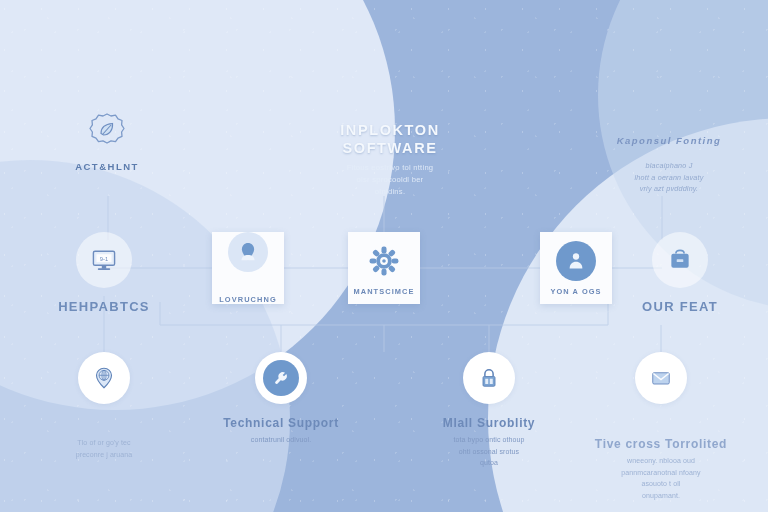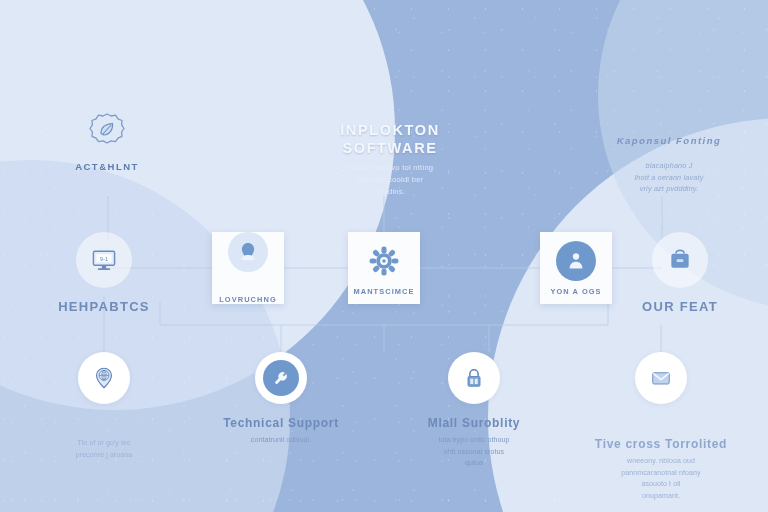--- a/index.html
+++ b/index.html
@@ -282,21 +282,21 @@
           <path d="M22.4 7.5 A7.2 7.2 0 0 0 12.3 16.5 L7 21.8 A2.3 2.3 0 0 0 10.2 25 L15.5 19.7
                    A7.2 7.2 0 0 0 24.5 9.6 L20.8 13.3 L18.7 11.2 Z" fill="#f2f7fd"></path>
         </svg>
       </div>
     </div>
     <div class="lbl">Technical Support</div>
     <div class="sub" style="white-space:pre-line">contatrunil odivuol.</div>
   </div>
 
 
-  <div class="bnode" style="left:404px;top:352px;">
+  <div class="bnode" style="left:419px;top:352px;">
     <div class="circ">
       <svg viewBox="0 0 32 32" width="24" height="24">
         <path d="M10.5 14 V10.5 A5.5 5.5 0 0 1 21.5 10.5 V14" fill="none" stroke="#5f83b8" stroke-width="2"></path>
         <rect x="8" y="14" width="16" height="13" rx="1.6" fill="#7ba3d2" stroke="#5f83b8" stroke-width="1.2"></rect>
         <rect x="11" y="17" width="4" height="7" fill="#e3edf9"></rect>
         <rect x="17" y="17" width="4" height="7" fill="#e3edf9"></rect>
       </svg>
     </div>
     <div class="lbl">Mlall Suroblity</div>
     <div class="sub" style="white-space:pre-line">tota bypo ontic othoup

